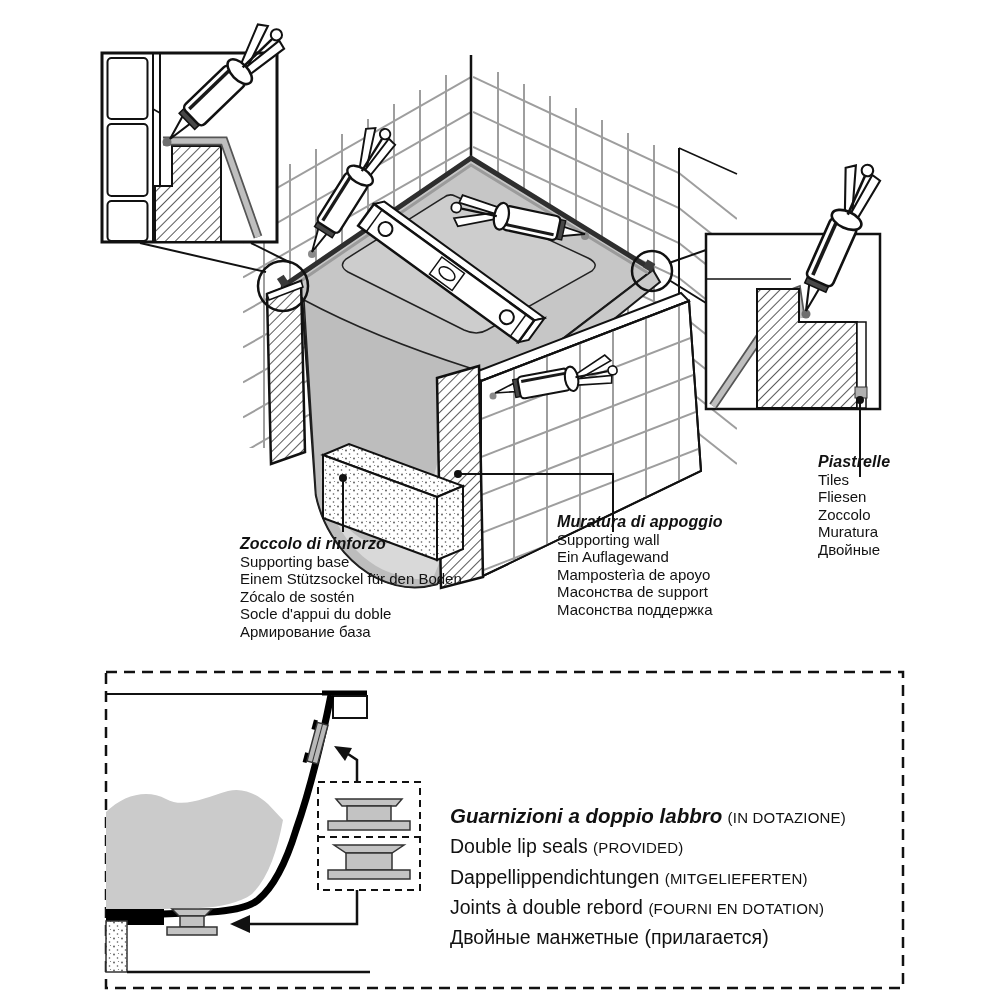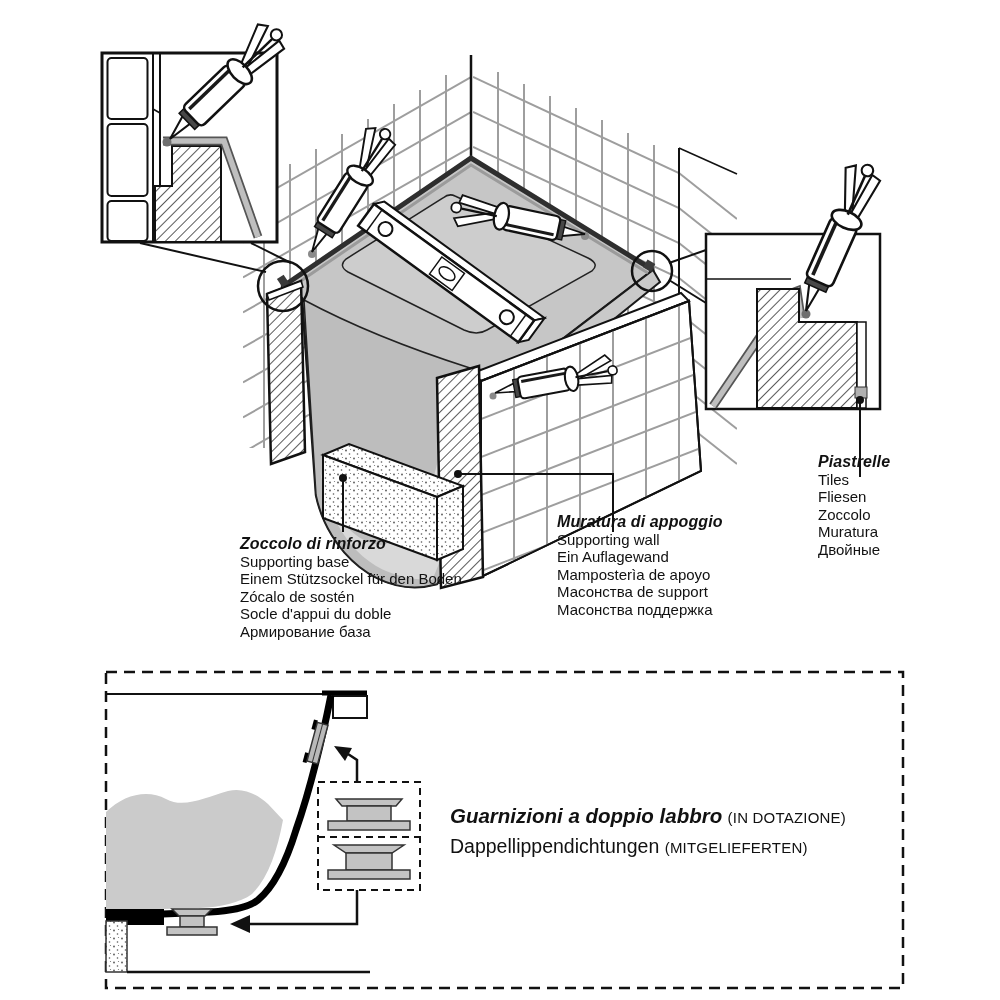--- a/index.html
+++ b/index.html
@@ -302,16 +302,28 @@
   <div class="label-line">Muratura</div>
   <div class="label-line">Двойные</div>
 </div>
 
 <div class="seals-text">
   <div class="seal-row title-row">
     <span class="main">Guarnizioni a doppio labbro</span>
     <span class="paren">(IN DOTAZIONE)</span>
   </div>
   <div class="seal-row">
+    <span class="main">Double lip seals</span>
+    <span class="paren">(PROVIDED)</span>
+  </div>
+  <div class="seal-row">
     <span class="main">Dappellippendichtungen</span>
     <span class="paren">(MITGELIEFERTEN)</span>
   </div>
+  <div class="seal-row">
+    <span class="main">Joints à double rebord</span>
+    <span class="paren">(FOURNI EN DOTATION)</span>
+  </div>
+  <div class="seal-row">
+    <span class="main">Двойные манжетные</span>
+    <span class="paren normal">(прилагается)</span>
+  </div>
 </div>
 
 </body></html>

